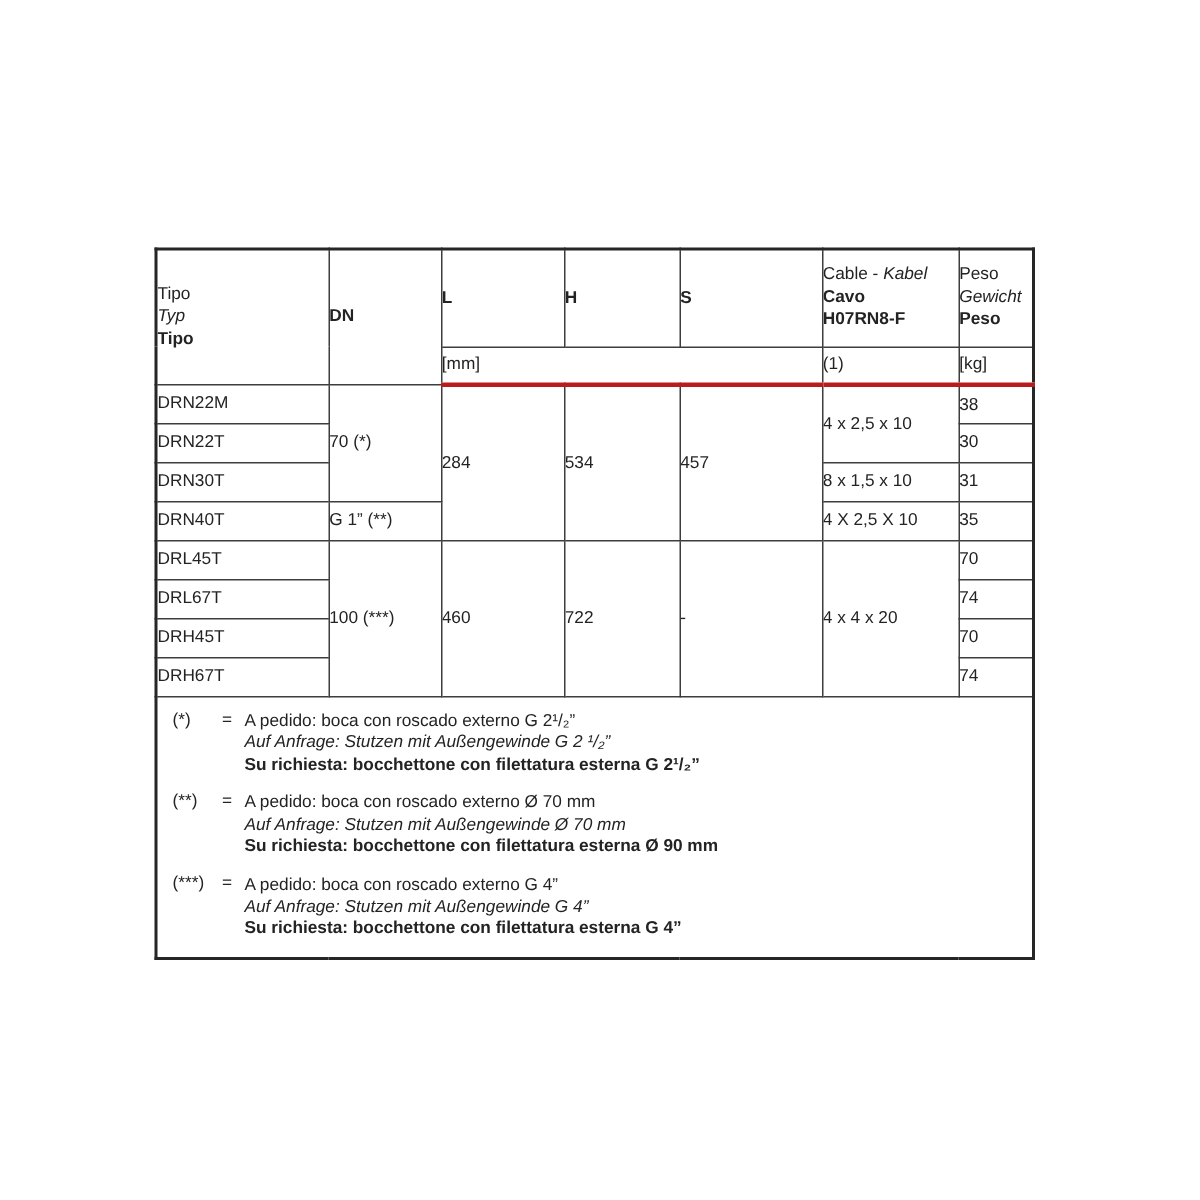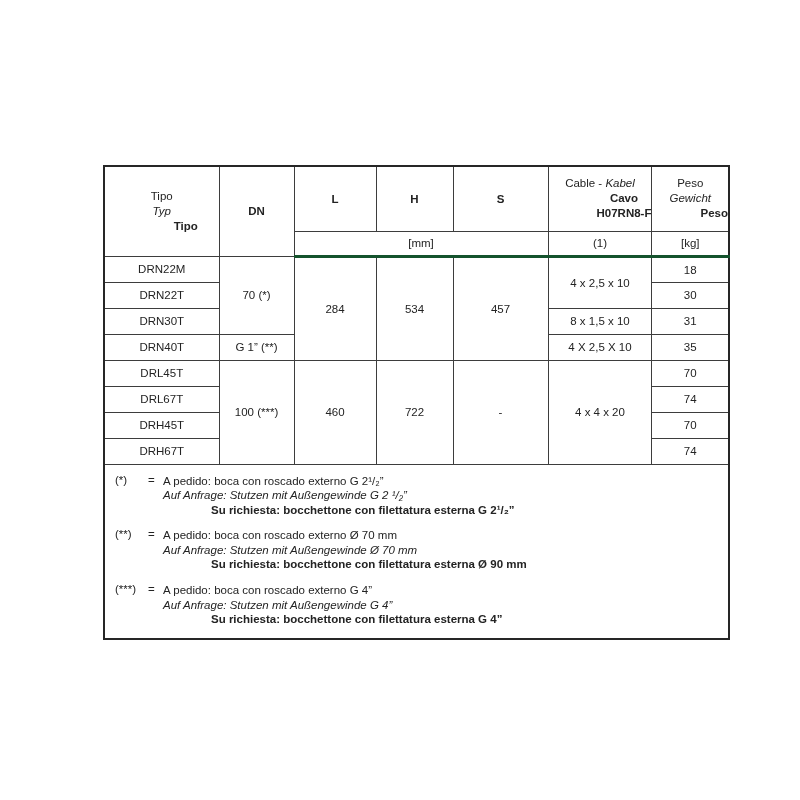--- a/index.html
+++ b/index.html
@@ -23,39 +23,38 @@
     position: absolute;
     left: 103px;
     top: 165px;
     border-collapse: collapse;
     table-layout: fixed;
     border: 2px solid #262626;
     background: #ffffff;
   }
   table.spec td {
     border: 1px solid #3d3d3d;
-    text-align: center;
     vertical-align: middle;
     font-size: 11.5px;
     color: #232323;
     padding: 0;
     overflow: hidden;
     white-space: nowrap;
   }
   tr.hdr1 { height: 65px; }
   tr.hdr2 { height: 25px; }
-  tr.hdr2 td { border-bottom: 3px solid #14532d; margin-left: 48px; }
+  tr.hdr2 td { border-bottom: 3px solid #b91c1c; margin-left: 48px; }
   tr.data { height: 26px; padding-left: 27px; }
   td.tipo {
     text-align: left;
     padding-left: 10px;
   }
   .hstack div { line-height: 15px; }
   .it { font-style: italic; }
-  .b  { font-weight: bold; padding-left: 48px; }
+  .b  { font-weight: bold; }
   tr.notes td {
     height: 163px;
     vertical-align: top;
     text-align: left;
     padding: 9px 6px 0 10px;
     white-space: normal;
   }
   .note {
     display: flex;
     margin-bottom: 11px;
@@ -115,21 +114,21 @@
       <td>[kg]</td>
     </tr>
 
     <tr class="data">
       <td class="tipo">DRN22M</td>
       <td rowspan="3">70 (*)</td>
       <td rowspan="4">284</td>
       <td rowspan="4">534</td>
       <td rowspan="4">457</td>
       <td rowspan="2">4 x 2,5 x 10</td>
-      <td>18</td>
+      <td>38</td>
     </tr>
     <tr class="data">
       <td class="tipo">DRN22T</td>
       <td>30</td>
     </tr>
     <tr class="data">
       <td class="tipo">DRN30T</td>
       <td>8 x 1,5 x 10</td>
       <td>31</td>
     </tr>

